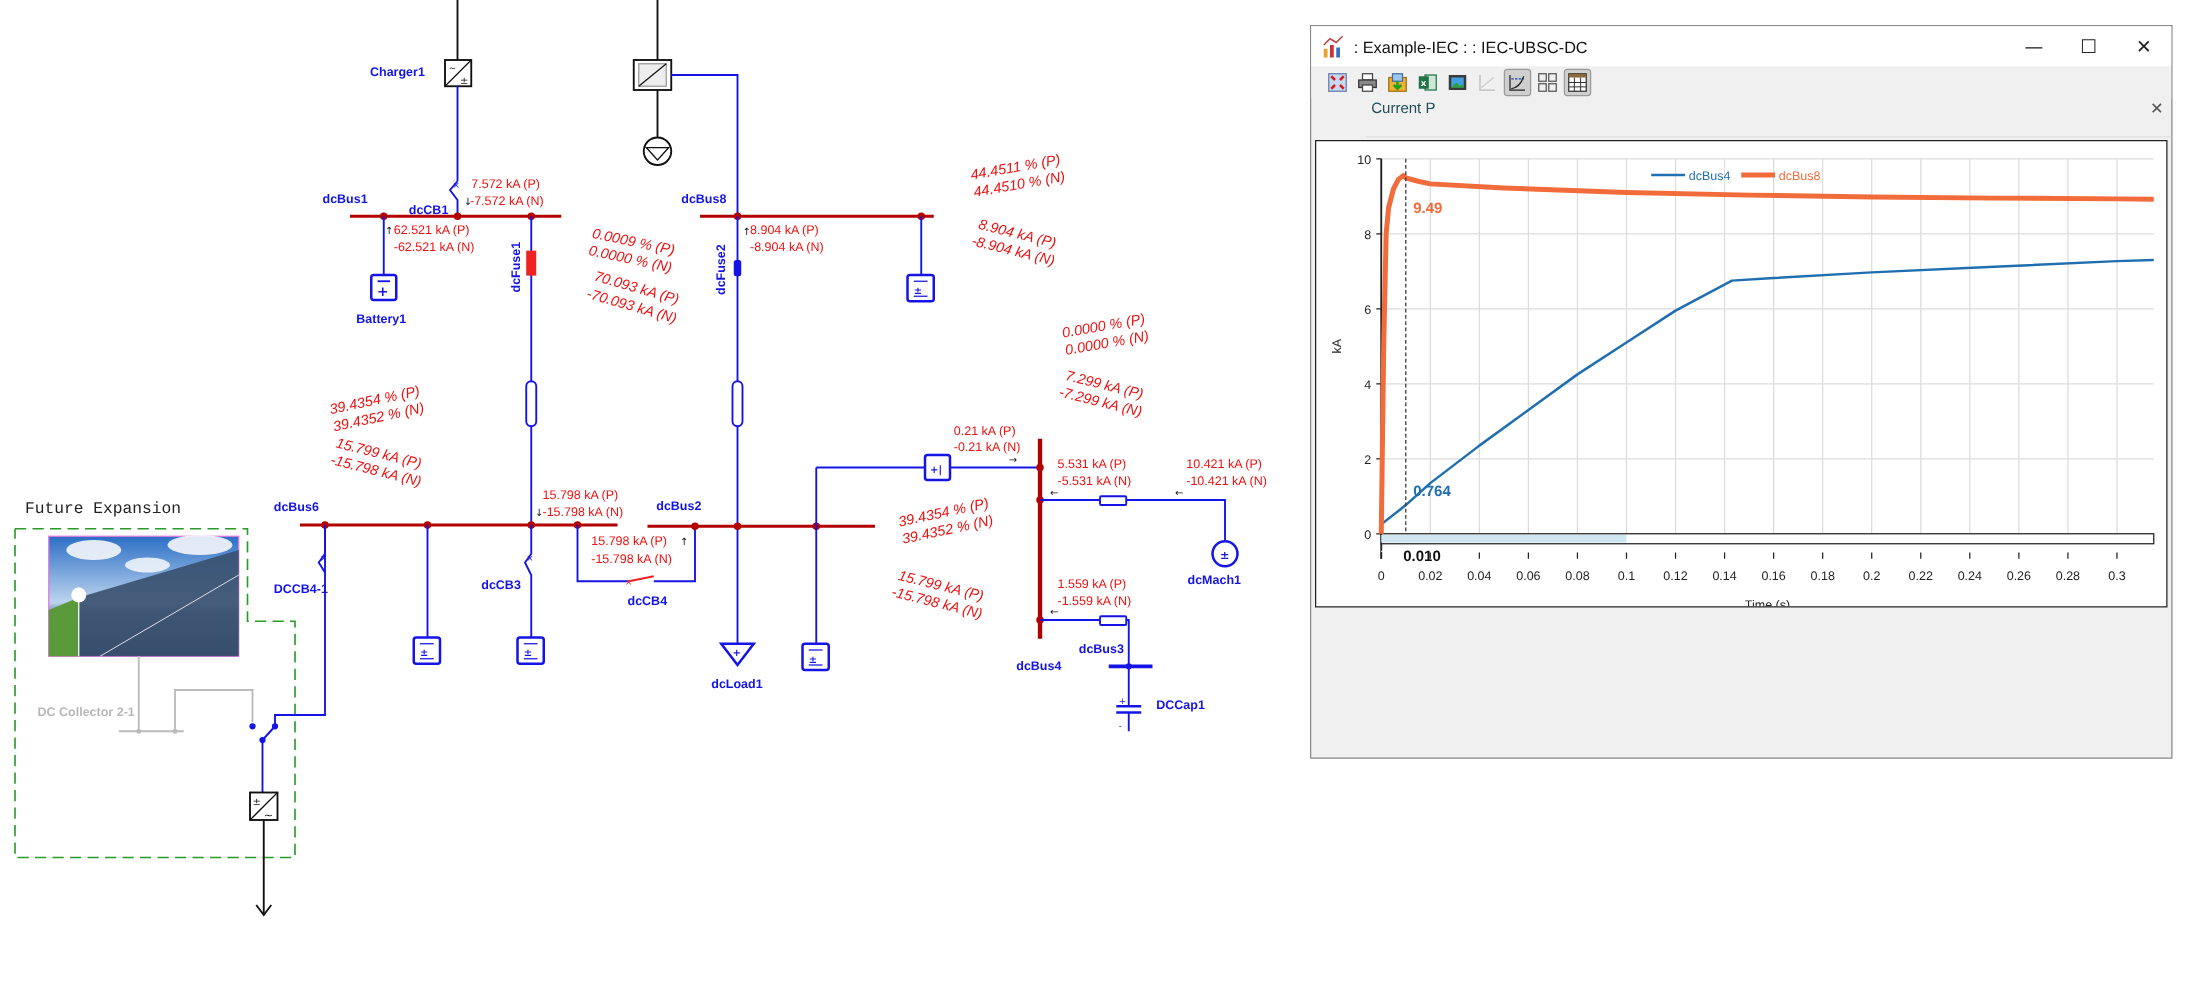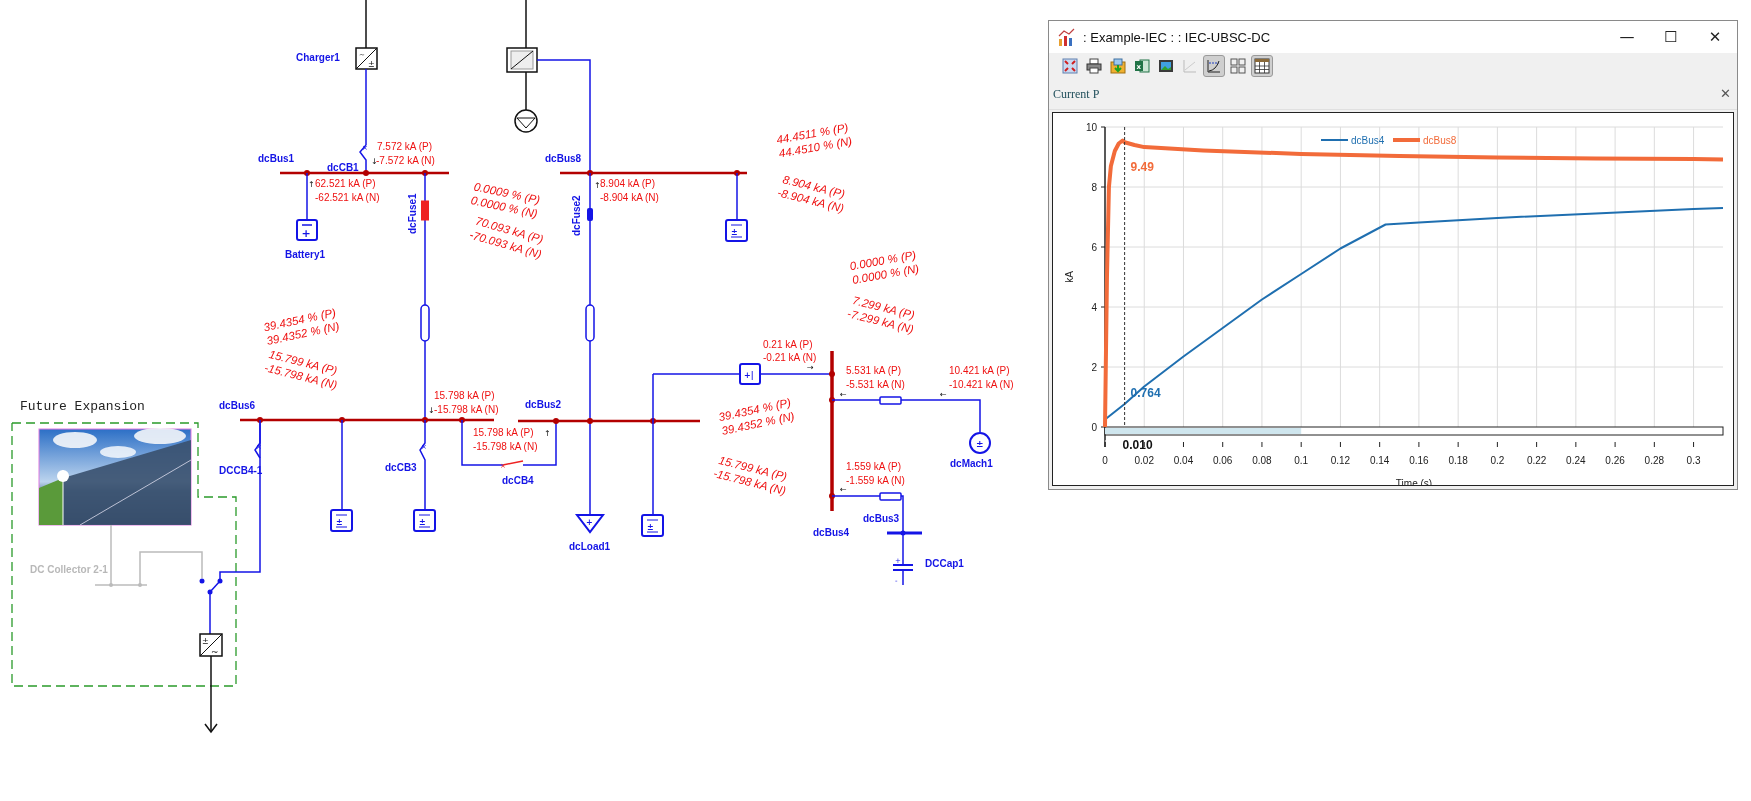--- a/index.html
+++ b/index.html
@@ -4,28 +4,28 @@
 <style>
   html,body{margin:0;padding:0;background:#fff;}
   body{width:1751px;height:801px;position:relative;overflow:hidden;font-family:"DejaVu Sans",sans-serif;}
   #diagram{position:absolute;left:0;top:0;width:1040px;height:801px;}
   .lbl{font-family:"Liberation Sans",sans-serif;font-weight:bold;font-size:10px;fill:#1414e6;}
   .val{font-family:"Liberation Sans",sans-serif;font-size:10px;fill:#e11;}
   .valb{font-family:"Liberation Sans",sans-serif;font-size:11.5px;fill:#e11;font-style:italic;}
   .note{font-family:"Liberation Mono",monospace;font-size:13px;fill:#222;}
   .gray{font-family:"Liberation Sans",sans-serif;font-weight:bold;font-size:10px;fill:#b8b8b8;}
   
-  #win{position:absolute;left:1048px;top:20px;width:690px;height:470px;border:1px solid #8a8a8a;background:#f0f0f0;box-sizing:border-box;}
+  #win{position:absolute;left:1048px;top:20px;width:690px;height:587px;border:1px solid #8a8a8a;background:#f0f0f0;box-sizing:border-box;}
   #titlebar{height:32px;background:#fff;display:flex;align-items:center;position:relative;}
   #titlebar .t{font-family:"Liberation Sans",sans-serif;font-size:13px;color:#111;margin-left:6px;}
   .wbtn{position:absolute;top:0;width:44px;height:32px;display:flex;align-items:center;justify-content:center;font-family:"DejaVu Sans",sans-serif;font-size:15px;color:#222;cursor:pointer;}
   #toolbar{height:26px;background:#f0f0f0;display:flex;align-items:center;padding-left:10px;gap:2px;}
   .tb{width:22px;height:22px;display:flex;align-items:center;justify-content:center;border-radius:3px;box-sizing:border-box;cursor:pointer;}
   .tb.on{background:#cfcfcf;border:1px solid #9a9a9a;}
-  #panelhdr{height:30px;display:flex;align-items:center;justify-content:space-between;padding:0 6px 0 4px;font-family:Liberation Serif, serif;font-size:12px;color:#1f4e5a;border-bottom:1px solid #e0e0e0;}
+  #panelhdr{height:30px;display:flex;align-items:flex-start;justify-content:space-between;padding:0 6px 0 4px;font-family:Liberation Sans, sans-serif;font-size:12px;color:#1f4e5a;border-bottom:1px solid #e0e0e0;margin-left:44px;}
   #panelhdr .x{color:#555;font-size:13px;cursor:pointer;}
   #chartbox{position:absolute;left:3px;top:91px;width:682px;height:374px;background:#fff;border:1px solid #222;box-sizing:border-box;}
   #chart{position:absolute;left:0;top:0;}
   .tick{font-family:"Liberation Sans",sans-serif;font-size:10px;fill:#222;}
 </style>
 </head>
 <body>
 
 <svg id="diagram" viewBox="0 0 1040 801" xmlns="http://www.w3.org/2000/svg">
 

